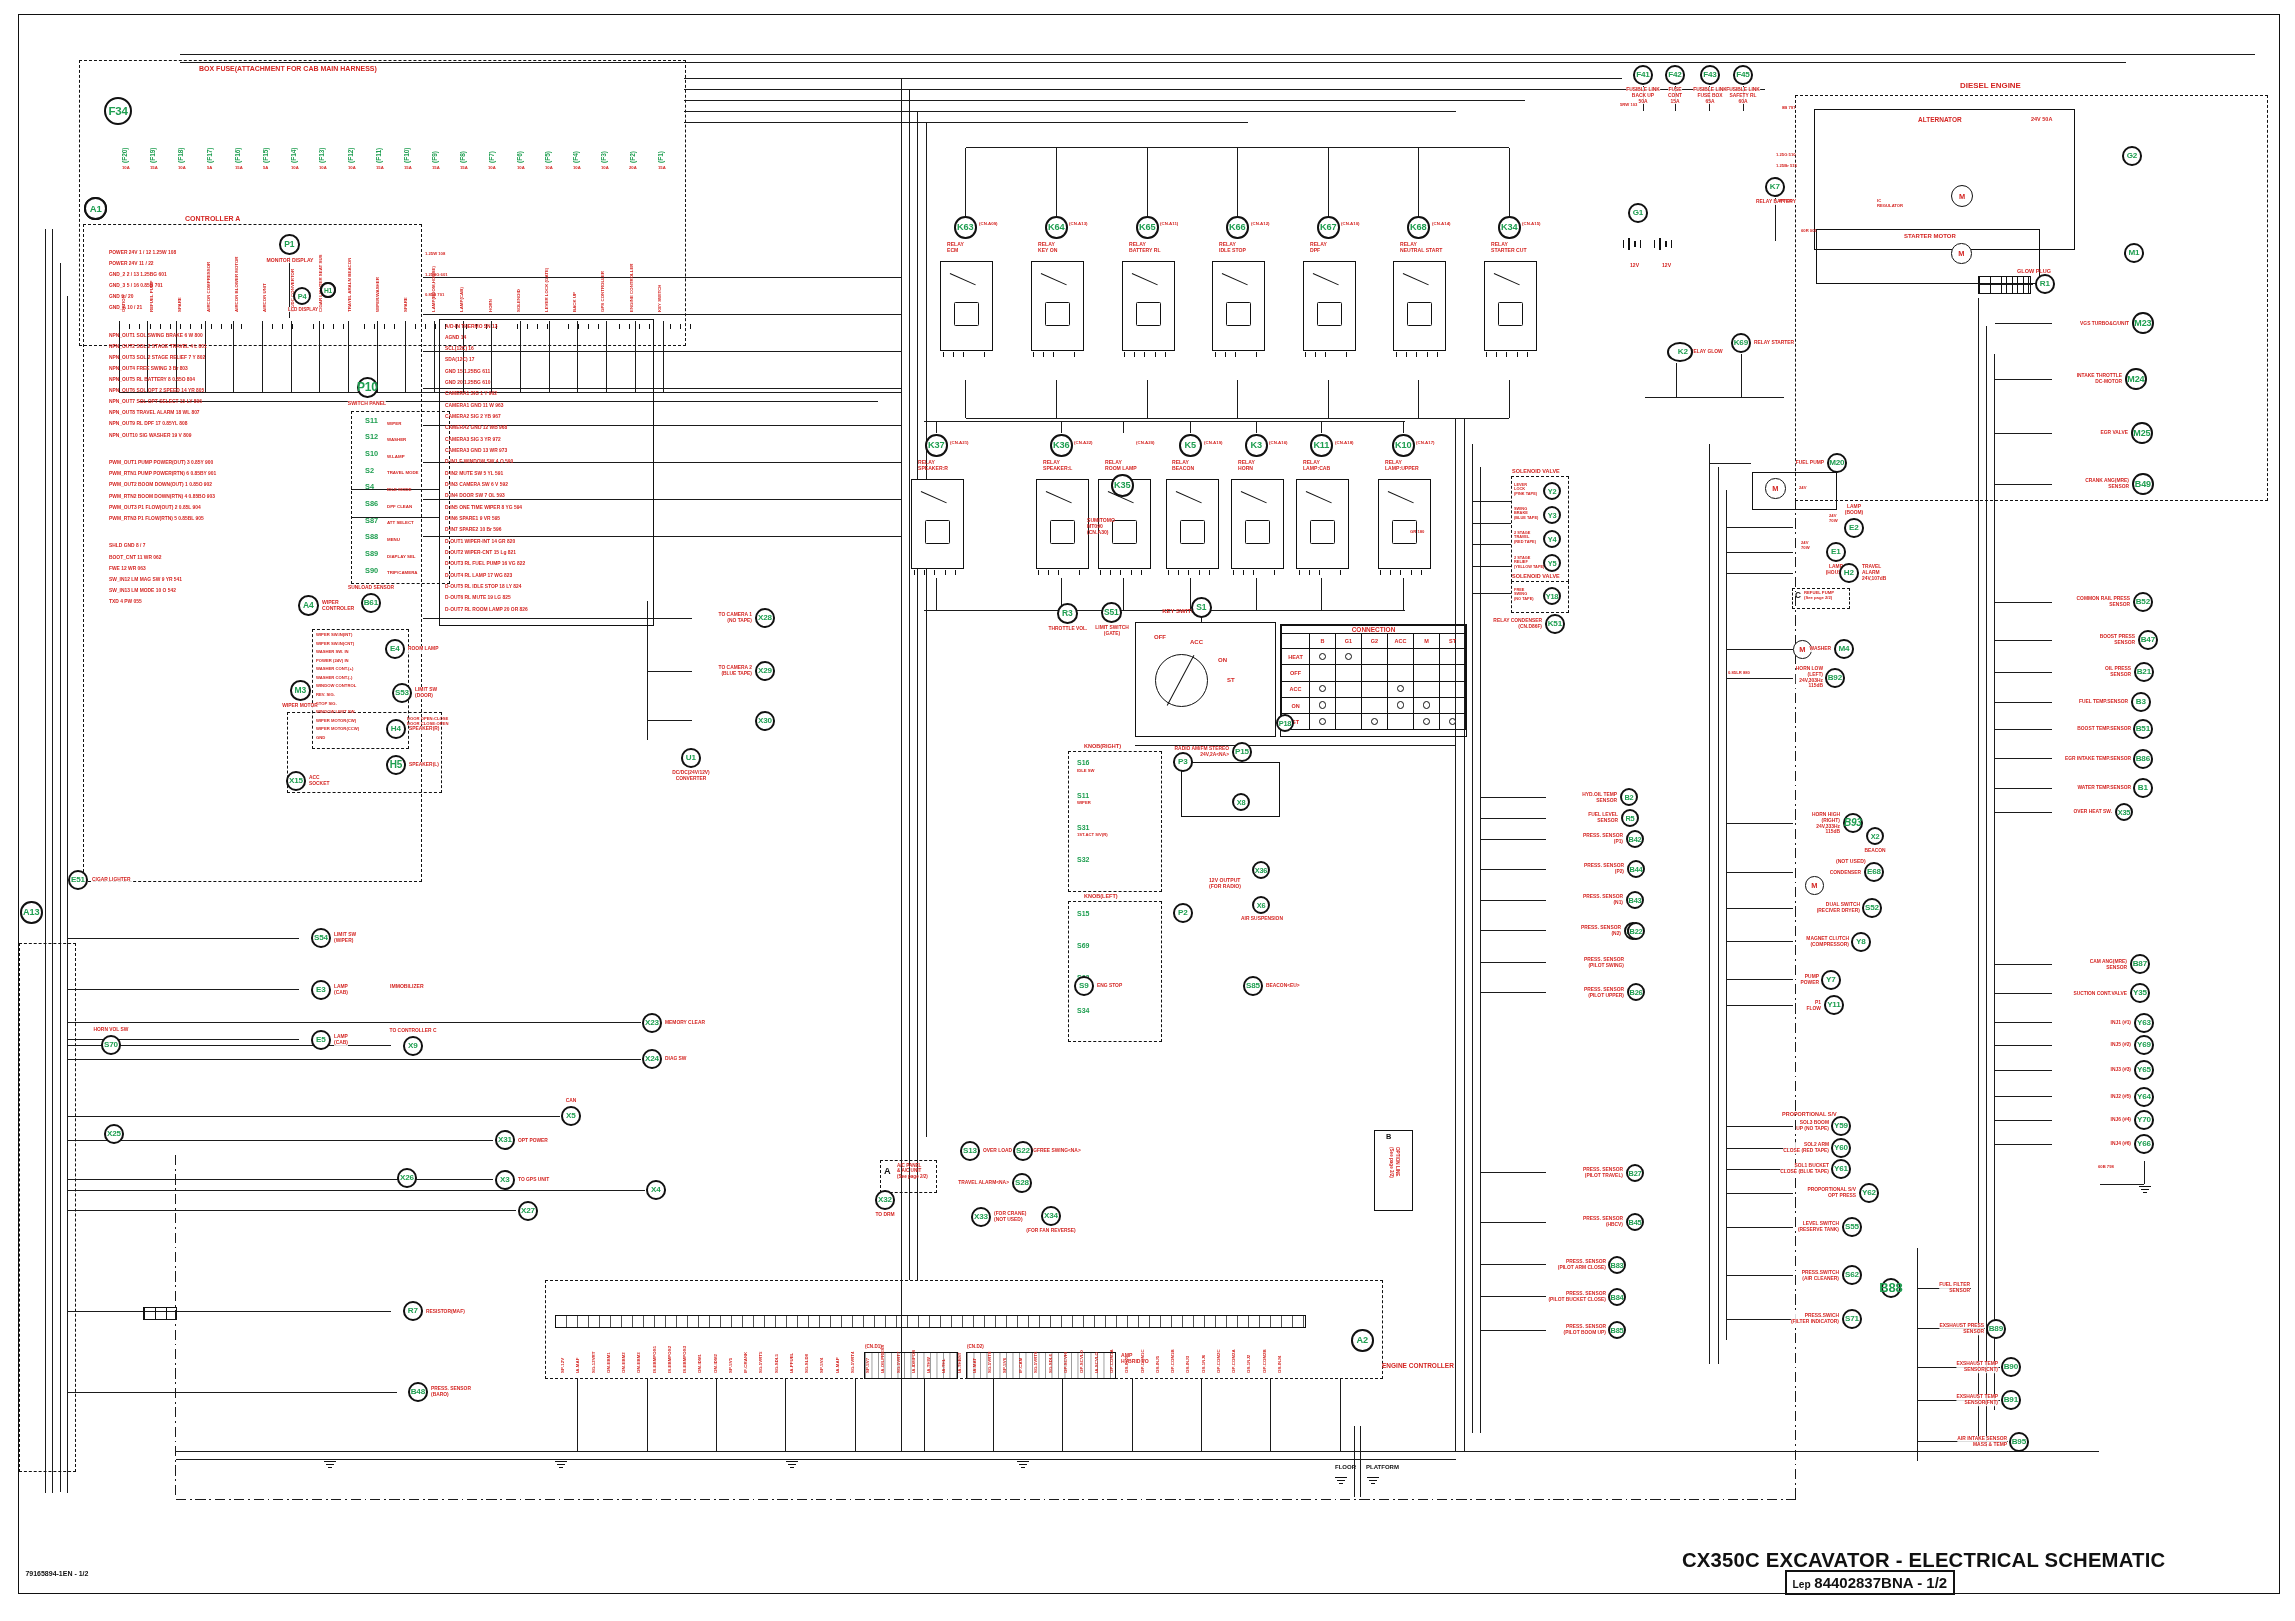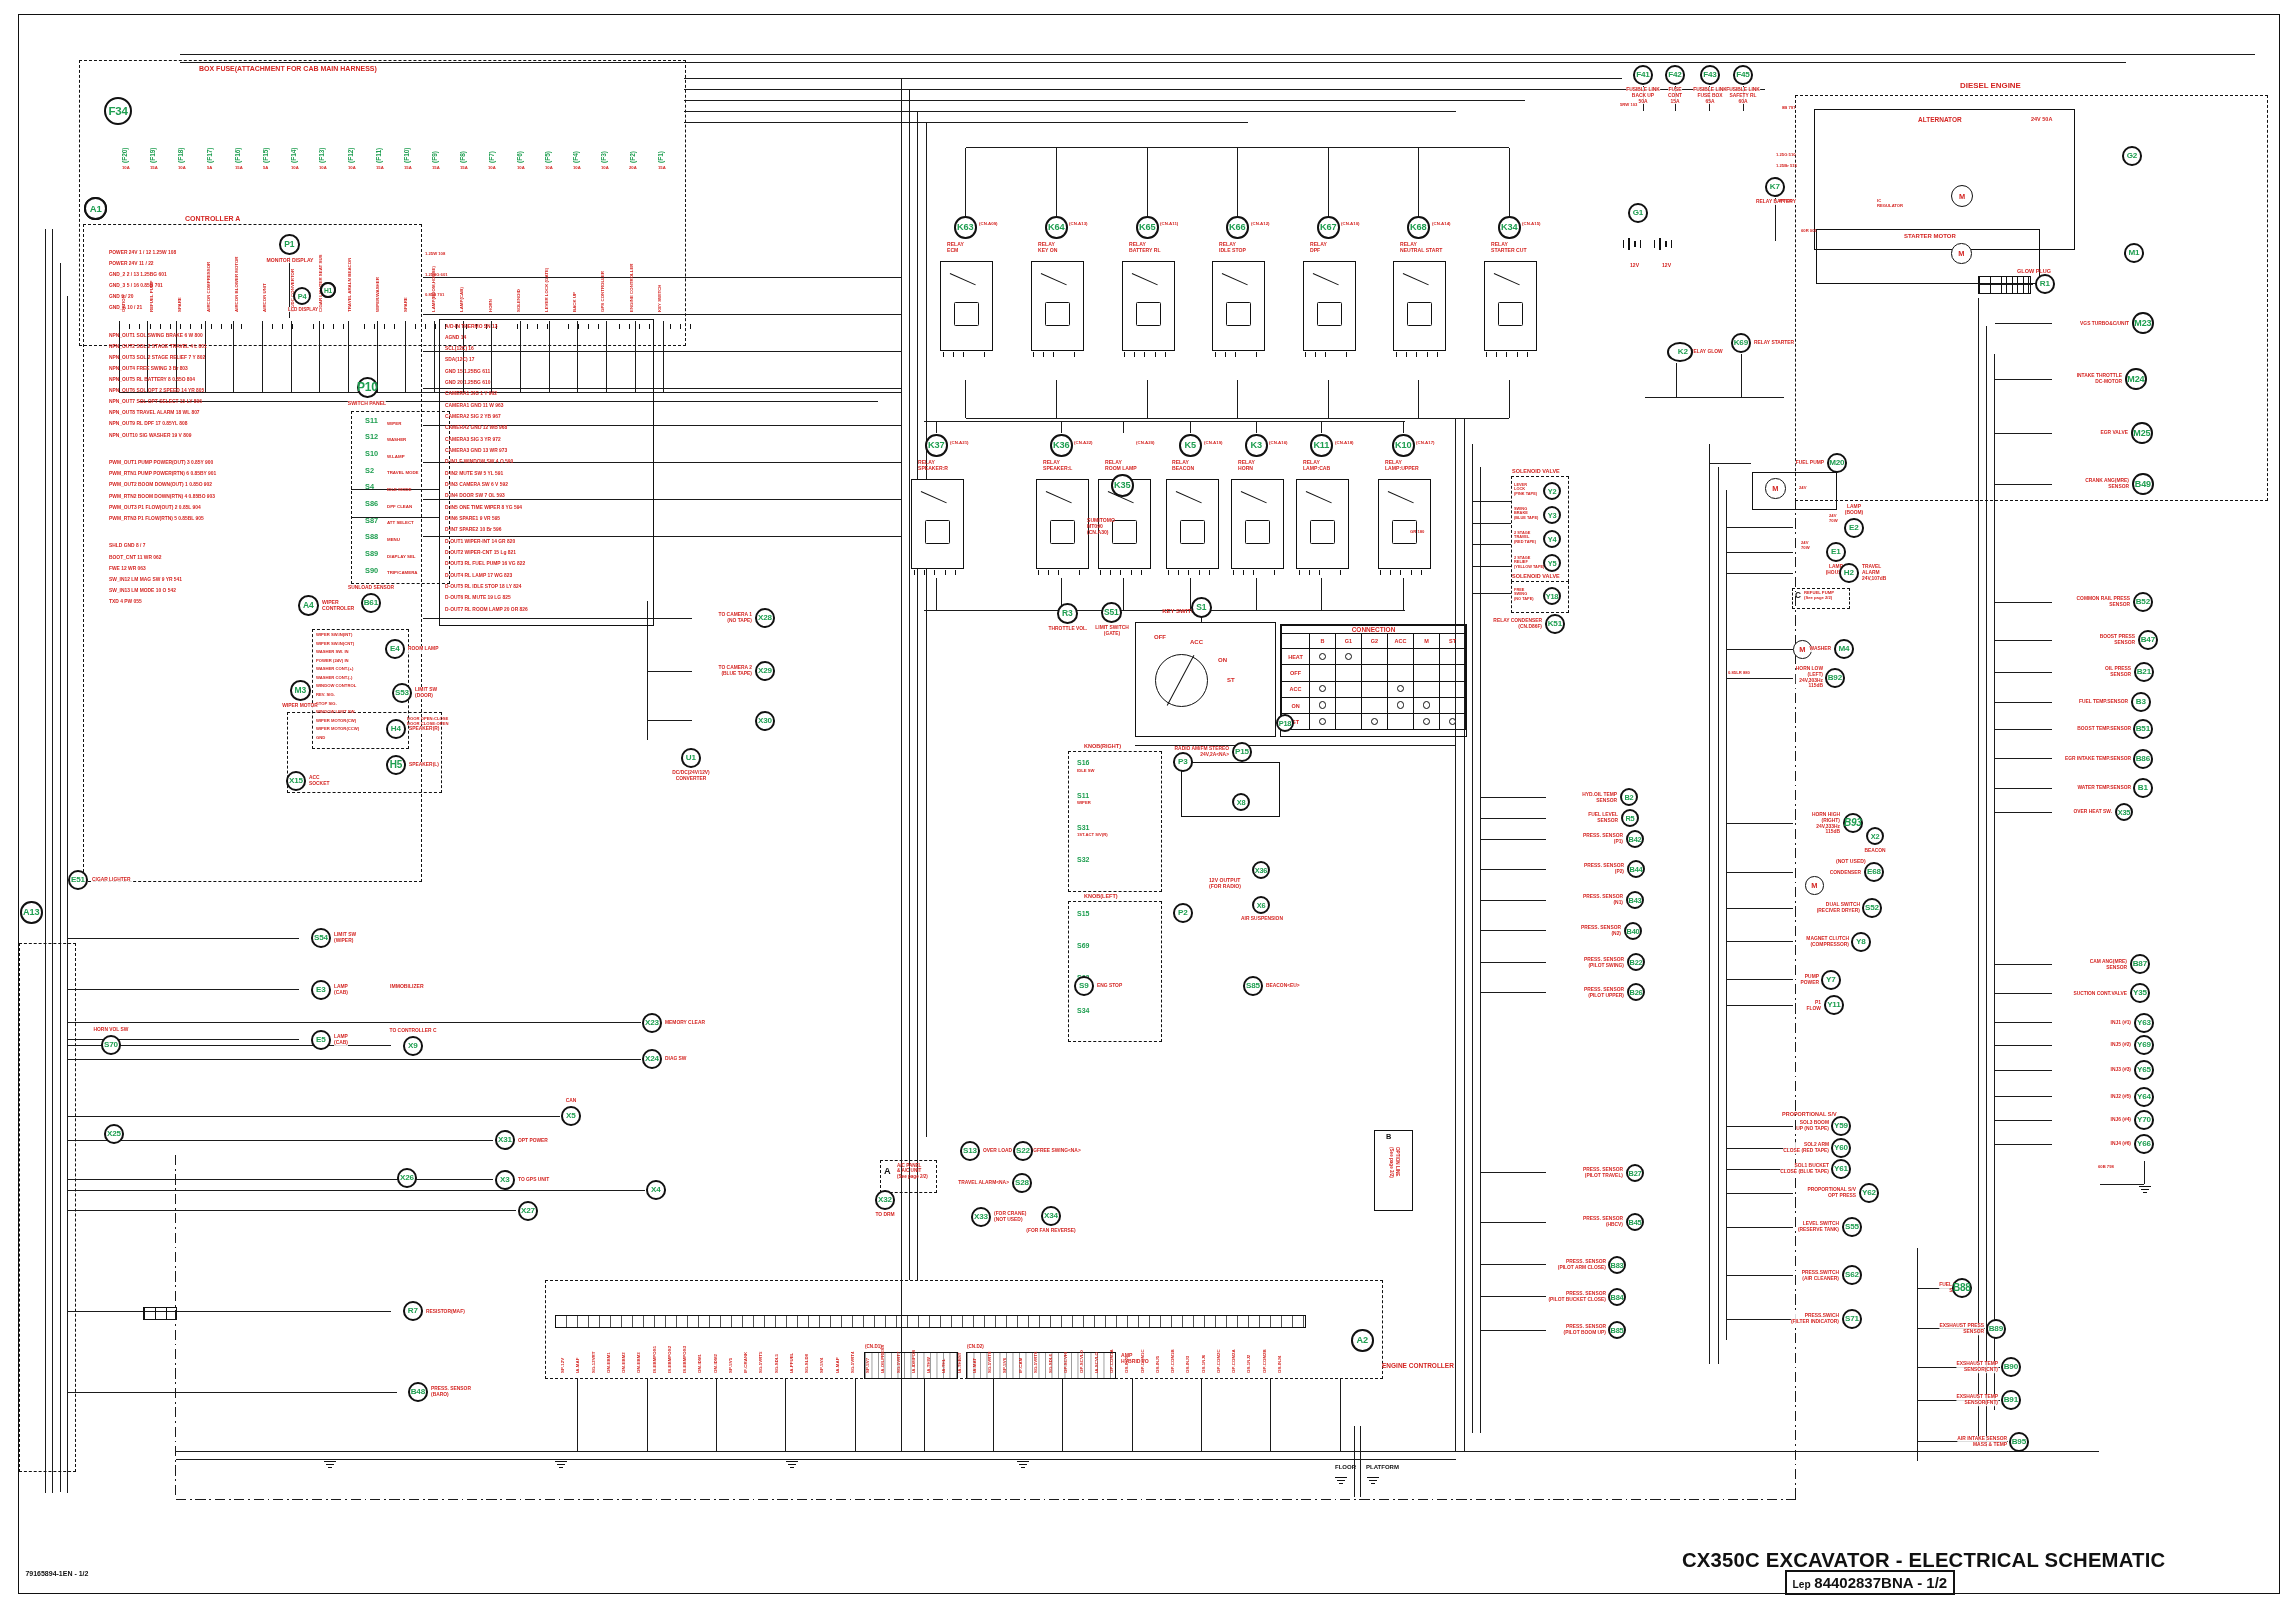--- a/index.html
+++ b/index.html
@@ -1070,21 +1070,21 @@
     <div class="cir" style="left: 1626px; top: 891px; width: 14px; height: 14px; font-size: 7.4px;">
       <span>B43</span>
     </div>
     <div class="lbl" style="left: 1623px; top: 900px; font-size: 4.9px; transform: translate(-100%, -50%); text-align: right;">PRESS. SENSOR
 (N1)</div>
     <div class="cir" style="left: 1624px; top: 922px; width: 14px; height: 14px; font-size: 7.4px;">
       <span>B40</span>
     </div>
     <div class="lbl" style="left: 1621px; top: 931px; font-size: 4.9px; transform: translate(-100%, -50%); text-align: right;">PRESS. SENSOR
 (N2)</div>
-    <div class="cir" style="left: 1627px; top: 953px; width: 14px; height: 14px; font-size: 7.4px;">
+    <div class="cir" style="left: 1627px; top: 922px; width: 14px; height: 14px; font-size: 7.4px;">
       <span>B22</span>
     </div>
     <div class="lbl" style="left: 1624px; top: 963px; font-size: 4.9px; transform: translate(-100%, -50%); text-align: right;">PRESS. SENSOR
 (PILOT SWING)</div>
     <div class="cir" style="left: 1627px; top: 983px; width: 14px; height: 14px; font-size: 7.4px;">
       <span>B26</span>
     </div>
     <div class="lbl" style="left: 1624px; top: 993px; font-size: 4.9px; transform: translate(-100%, -50%); text-align: right;">PRESS. SENSOR
 (PILOT UPPER)</div>
     <div class="cir" style="left: 1626px; top: 1164px; width: 14px; height: 14px; font-size: 7.4px;">
@@ -1239,21 +1239,21 @@
     </div>
     <div class="lbl" style="left: 2131px; top: 1097px; font-size: 4.9px; transform: translate(-100%, -50%); text-align: right;">INJ2 (#5)</div>
     <div class="cir" style="left: 2134px; top: 1110px; width: 15.7px; height: 15.7px; font-size: 8.1px;">
       <span>Y70</span>
     </div>
     <div class="lbl" style="left: 2131px; top: 1120px; font-size: 4.9px; transform: translate(-100%, -50%); text-align: right;">INJ6 (#4)</div>
     <div class="cir" style="left: 2134px; top: 1134px; width: 15.7px; height: 15.7px; font-size: 8.1px;">
       <span>Y66</span>
     </div>
     <div class="lbl" style="left: 2131px; top: 1144px; font-size: 4.9px; transform: translate(-100%, -50%); text-align: right;">INJ4 (#6)</div>
-    <div class="cir" style="left: 1952px; top: 1278px; width: 15.7px; height: 15.7px; font-size: 10px;">
+    <div class="cir" style="left: 1881px; top: 1278px; width: 15.7px; height: 15.7px; font-size: 13px;">
       <span>B88</span>
     </div>
     <div class="lbl" style="left: 1970px; top: 1288px; font-size: 4.9px; transform: translate(-100%, -50%); text-align: right;">FUEL FILTER
 SENSOR</div>
     <div class="cir" style="left: 1986px; top: 1319px; width: 15.7px; height: 15.7px; font-size: 8.1px;">
       <span>B89</span>
     </div>
     <div class="lbl" style="left: 1984px; top: 1329px; font-size: 4.9px; transform: translate(-100%, -50%); text-align: right;">EXSHAUST PRESS
 SENSOR</div>
     <div class="cir" style="left: 2001px; top: 1357px; width: 15.7px; height: 15.7px; font-size: 8.1px;">

